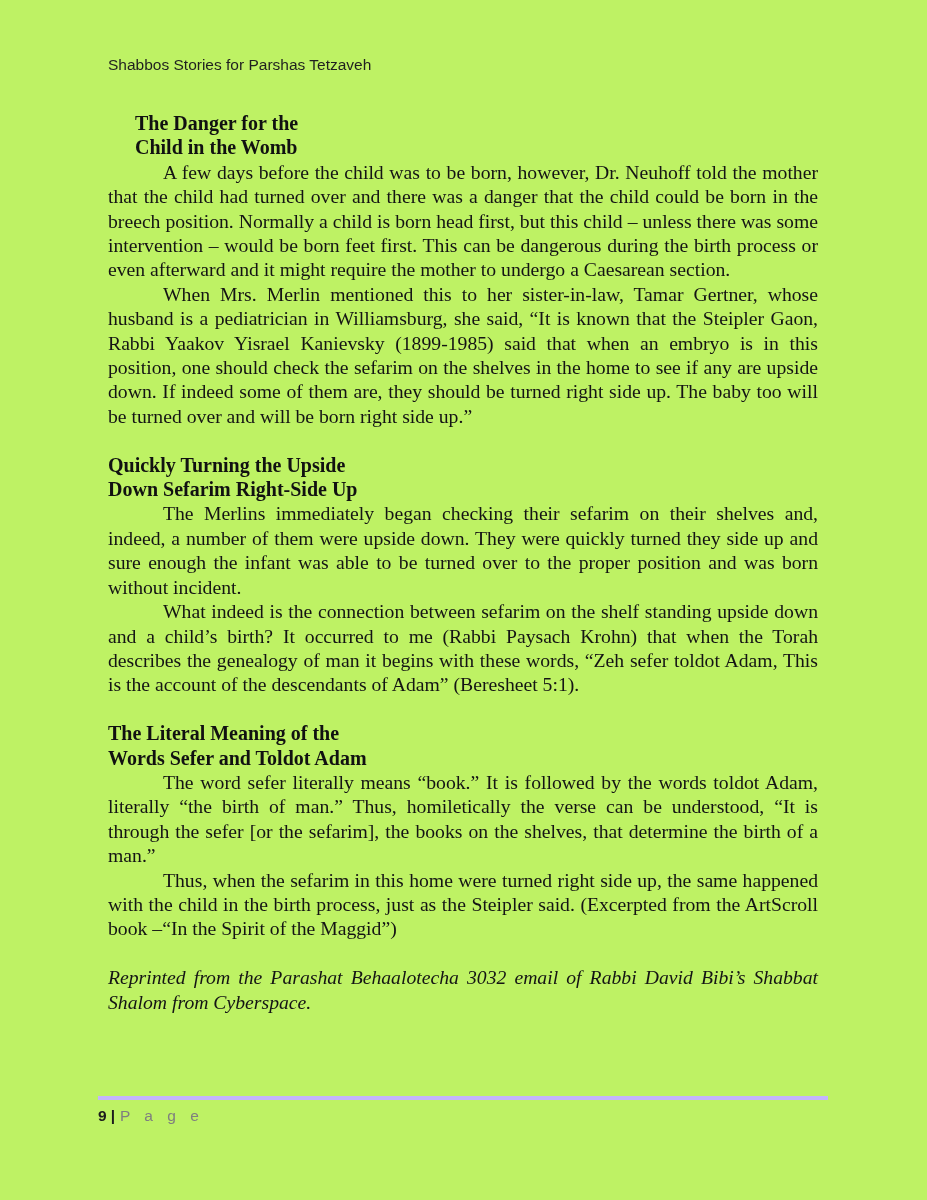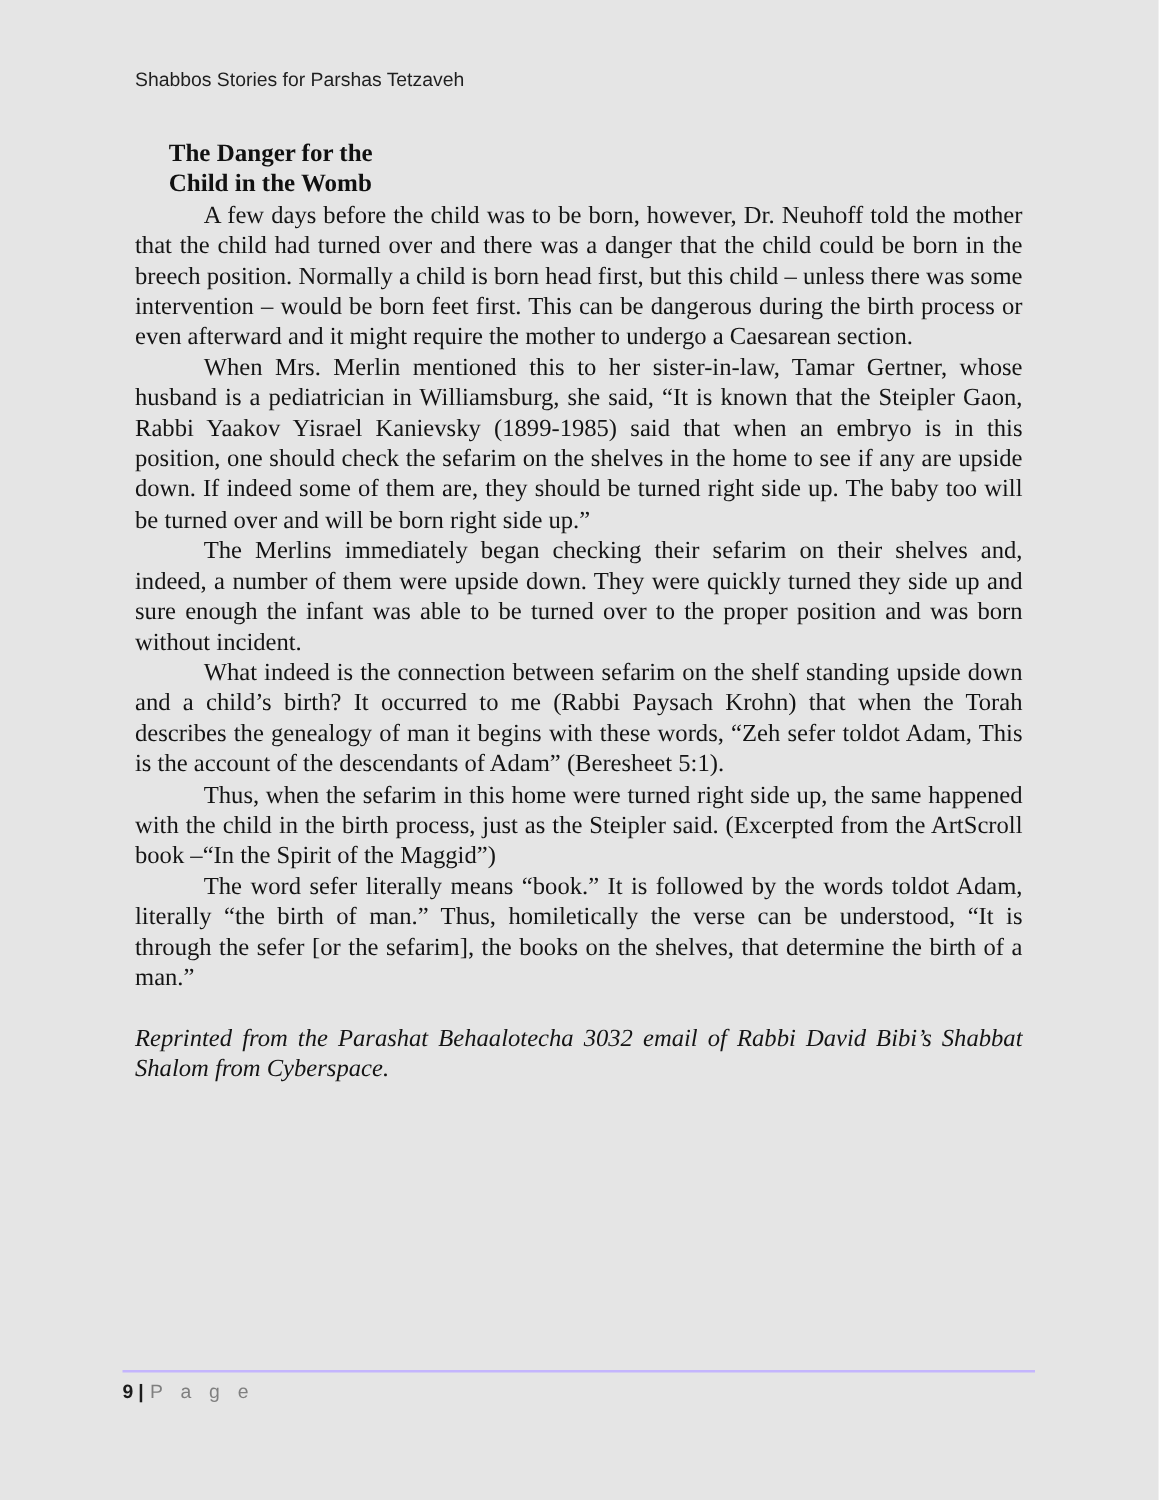--- a/index.html
+++ b/index.html
@@ -4,21 +4,21 @@
 <style>
   html, body {
     margin: 0;
     padding: 0;
     background: #ffffff;
   }
   .page {
     position: relative;
     width: 927px;
     height: 1200px;
-    background: #e5e5e5;
+    background: #bef264;
     overflow: hidden;
   }
   .doc-header {
     position: absolute;
     top: 56px;
     left: 108px;
     font-family: "Liberation Sans", sans-serif;
     font-size: 15.5px;
     color: #1f1f1f;
   }
@@ -52,21 +52,21 @@
     margin: 24.4px 0 0 0;
     font-style: italic;
     text-align: justify;
     text-indent: 0;
   }
   .doc-footer {
     position: absolute;
     top: 1096px;
     left: 98px;
     width: 730px;
-    border-top: 2px solid #c4b5fd;
+    border-top: 4px solid #c4b5fd;
     padding-top: 7px;
     font-family: "Liberation Sans", sans-serif;
     font-size: 15.5px;
     color: #1f1f1f;
   }
   .pg-num { font-weight: bold; color: #1c1c1c; }
   .pg-sep { font-weight: bold; color: #1c1c1c; padding: 0 5px 0 4px; }
   .pg-label { color: #7f7f7f; letter-spacing: 5px; }
 </style>
 </head>
@@ -78,25 +78,29 @@
     <span>Shabbos Stories for Parshas Tetzaveh</span>
   </div>
 
   <div class="content">
 
     <h2 class="heading shift-right">The Danger for the
 Child in the Womb</h2>
     <p class="body-para">A few days before the child was to be born, however, Dr. Neuhoff told the mother that the child had turned over and there was a danger that the child could be born in the breech position. Normally a child is born head first, but this child – unless there was some intervention – would be born feet first. This can be dangerous during the birth process or even afterward and it might require the mother to undergo a Caesarean section.</p>
     <p class="body-para">When Mrs. Merlin mentioned this to her sister-in-law, Tamar Gertner, whose husband is a pediatrician in Williamsburg, she said, “It is known that the Steipler Gaon, Rabbi Yaakov Yisrael Kanievsky (1899-1985) said that when an embryo is in this position, one should check the sefarim on the shelves in the home to see if any are upside down. If indeed some of them are, they should be turned right side up. The baby too will be turned over and will be born right side up.”</p>
 
+    <h2 class="heading spaced">Quickly Turning the Upside
+Down Sefarim Right-Side Up</h2>
     <p class="body-para">The Merlins immediately began checking their sefarim on their shelves and, indeed, a number of them were upside down. They were quickly turned they side up and sure enough the infant was able to be turned over to the proper position and was born without incident.</p>
     <p class="body-para">What indeed is the connection between sefarim on the shelf standing upside down and a child’s birth? It occurred to me (Rabbi Paysach Krohn) that when the Torah describes the genealogy of man it begins with these words, “Zeh sefer toldot Adam, This is the account of the descendants of Adam” (Beresheet 5:1).</p>
 
+    <h2 class="heading spaced">The Literal Meaning of the
+Words Sefer and Toldot Adam</h2>
+    <p class="body-para">The word sefer literally means “book.” It is followed by the words toldot Adam, literally “the birth of man.” Thus, homiletically the verse can be understood, “It is through the sefer [or the sefarim], the books on the shelves, that determine the birth of a man.”</p>
     <p class="body-para">Thus, when the sefarim in this home were turned right side up, the same happened with the child in the birth process, just as the Steipler said. (Excerpted from the ArtScroll book –“In the Spirit of the Maggid”)</p>
-    <p class="body-para">The word sefer literally means “book.” It is followed by the words toldot Adam, literally “the birth of man.” Thus, homiletically the verse can be understood, “It is through the sefer [or the sefarim], the books on the shelves, that determine the birth of a man.”</p>
 
     <p class="attribution">Reprinted from the Parashat Behaalotecha 3032 email of Rabbi David Bibi’s Shabbat Shalom from Cyberspace.</p>
 
   </div>
 
   <div class="doc-footer">
     <span class="pg-num">9</span><span class="pg-sep">|</span><span class="pg-label">P a g e</span>
   </div>
 
 </div>

